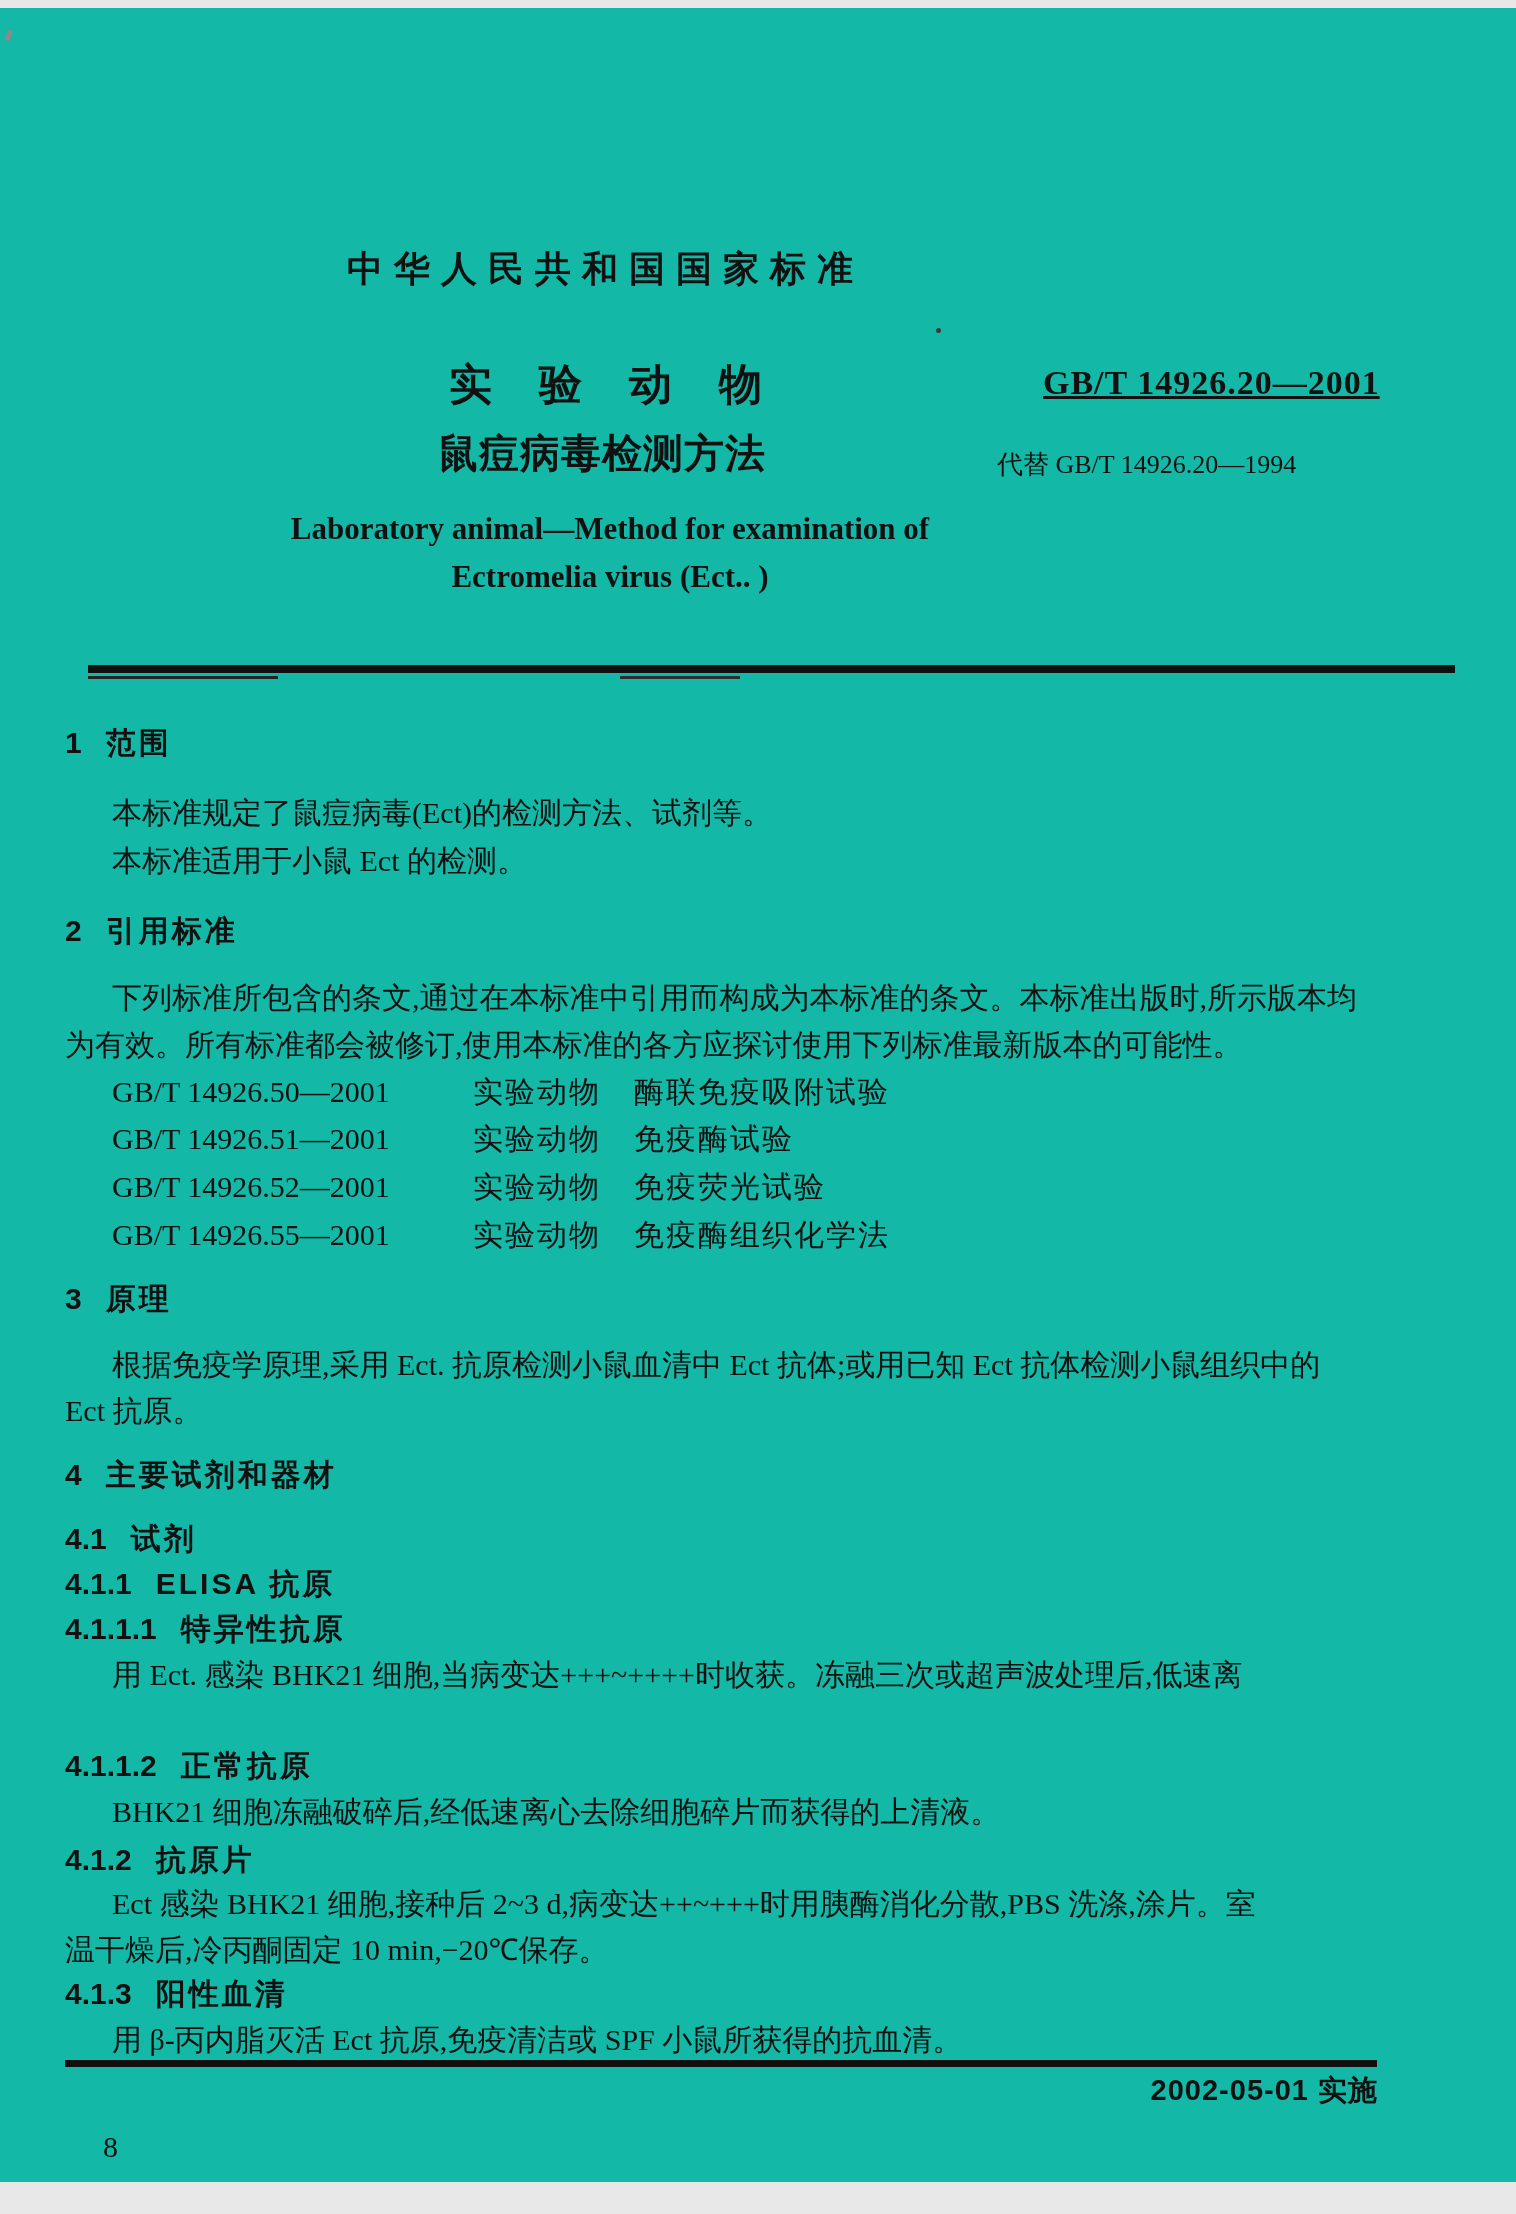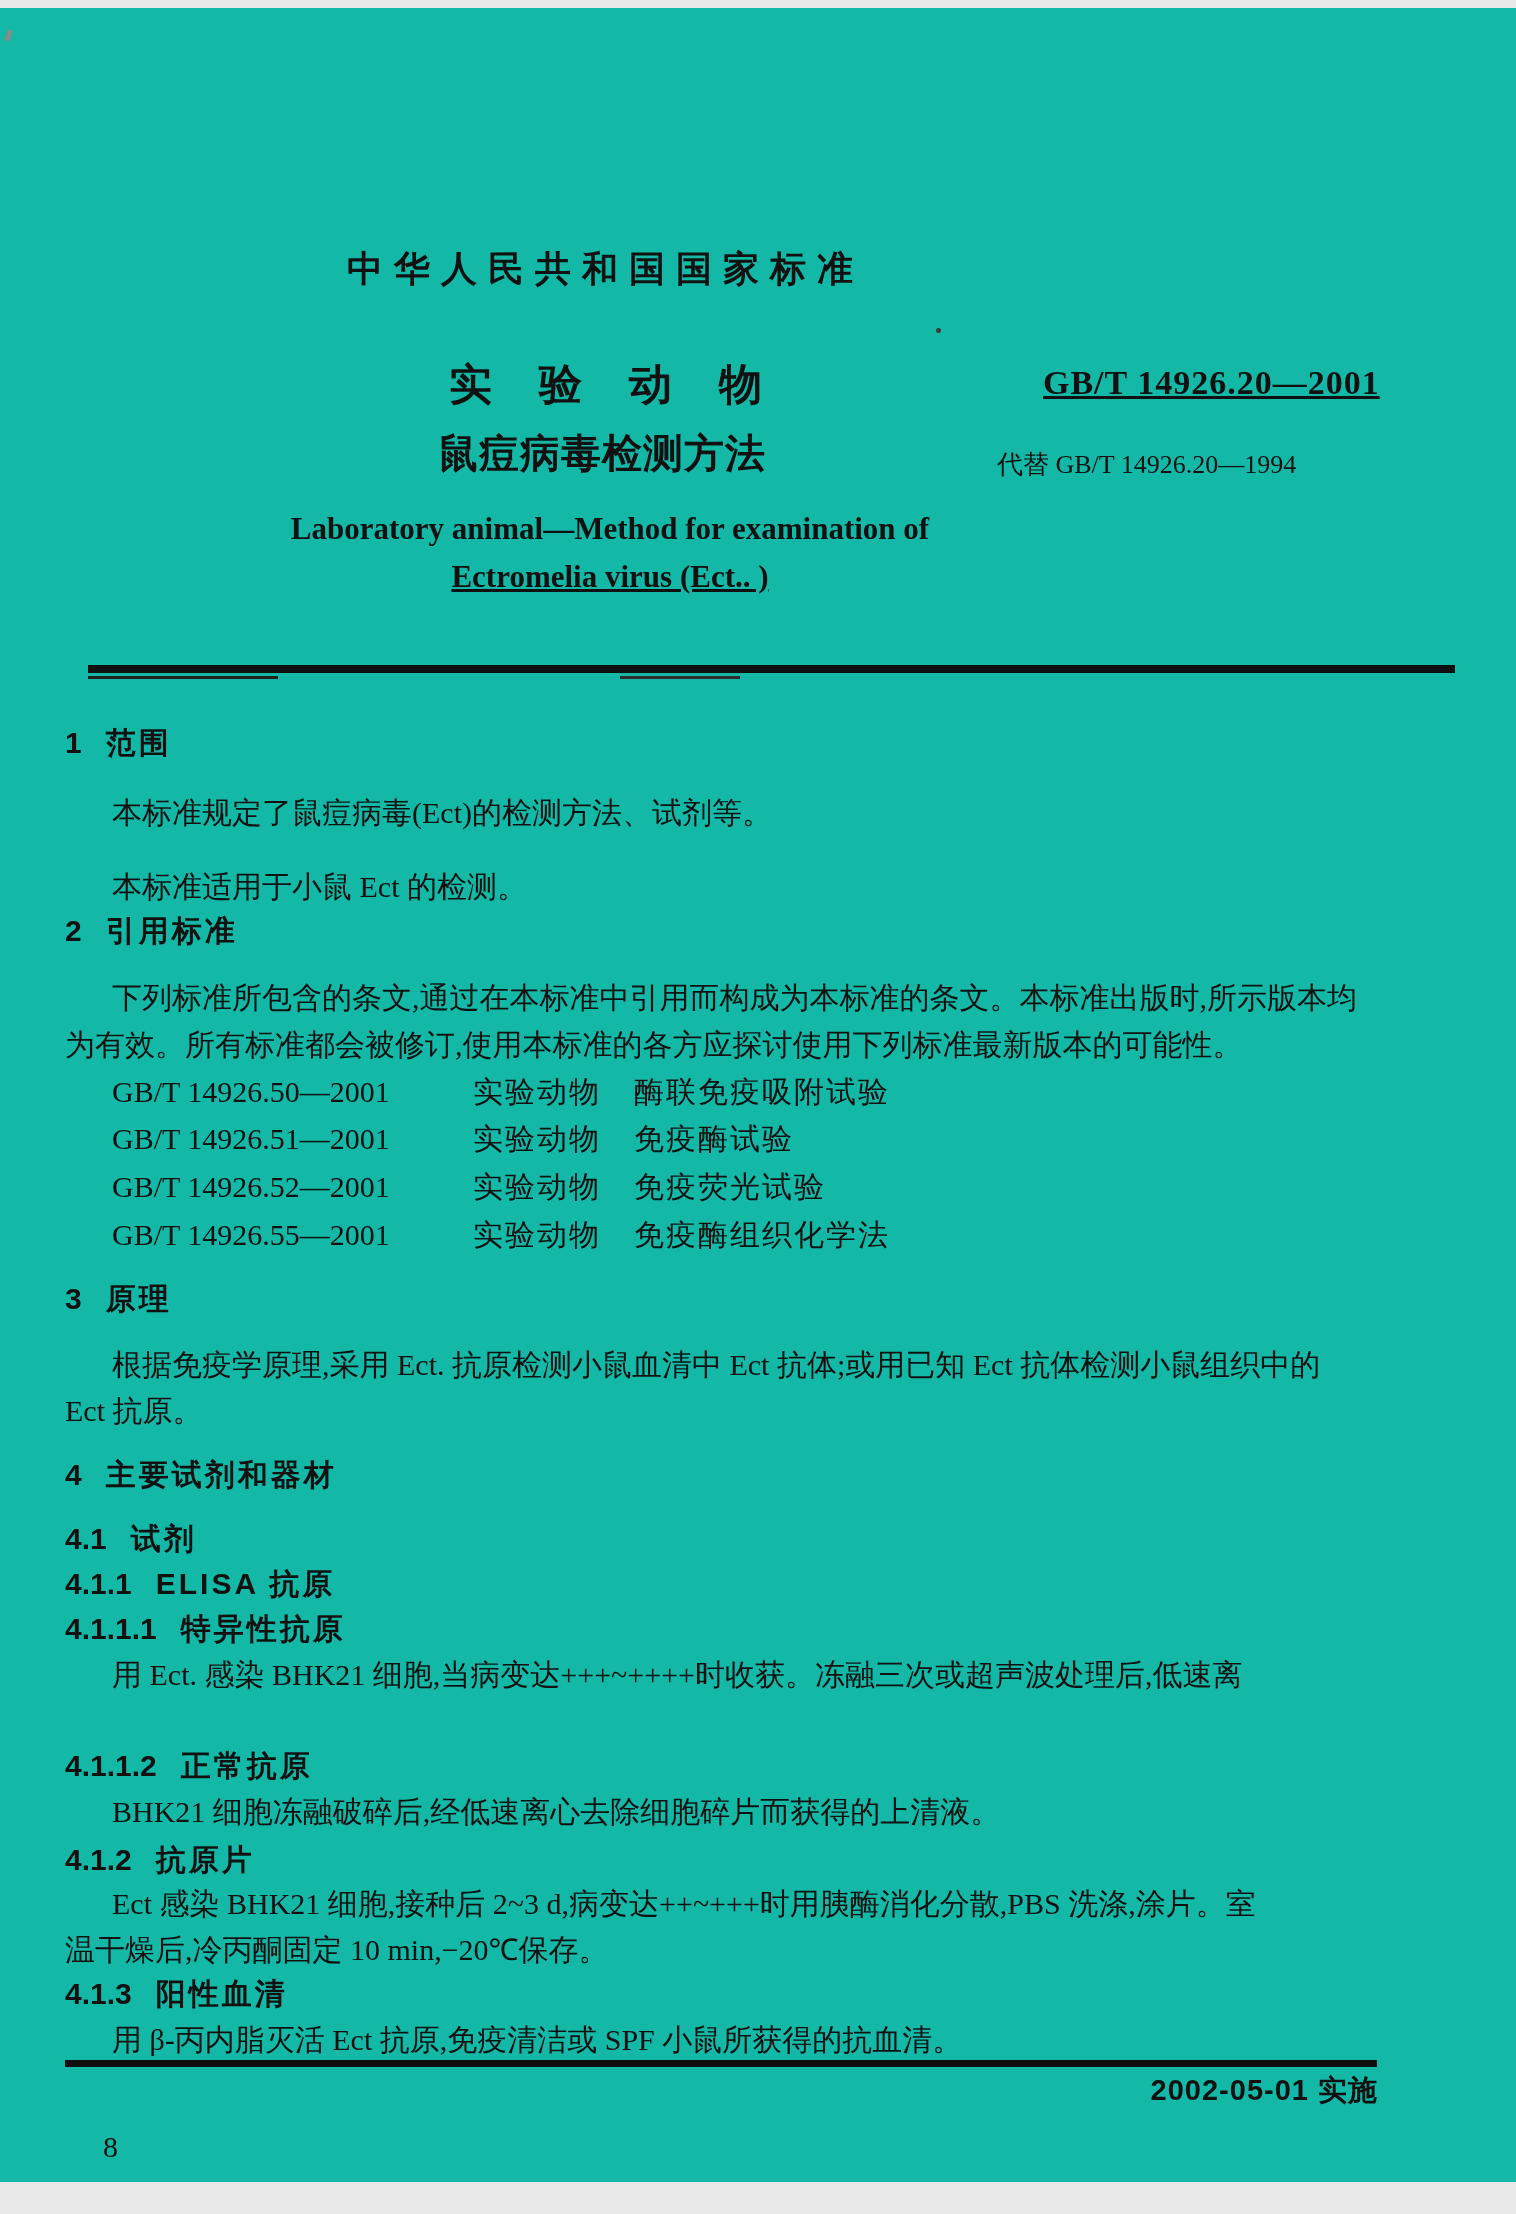--- a/index.html
+++ b/index.html
@@ -36,21 +36,21 @@
   }
   .replaces{
     left:997px;top:442px;
     font-size:26px;
   }
   .en-title{
     left:0;width:1220px;text-align:center;
     font-weight:bold;font-size:31px;
   }
   .en1{top:503px;}
-  .en2{top:551px;text-decoration:underline;}
+  .en2{top:551px;}
   .header-rule{
     position:absolute;left:88px;top:657px;width:1367px;height:8px;background:#101010;
   }
   .art-underline-a{position:absolute;left:88px;top:668px;width:190px;height:3px;background:#222;}
   .art-underline-b{position:absolute;left:620px;top:668px;width:120px;height:3px;background:#2e2e2e;}
   .art-dot{position:absolute;left:936px;top:320px;width:5px;height:5px;background:#3a3a3a;border-radius:50%;}
   .art-corner{position:absolute;left:6px;top:22px;width:5px;height:11px;background:#8a8a8a;transform:rotate(18deg);}
 
   
   .bl{position:absolute;left:65px;font-size:30px;white-space:nowrap;line-height:1.1;}
@@ -94,21 +94,21 @@
   <div class="abs en-title en1">Laboratory animal—Method for examination of</div>
   <div class="abs en-title en2">Ectromelia virus (Ect.. )</div>
   <div class="header-rule"></div>
   <div class="art-underline-a"></div>
   <div class="art-underline-b"></div>
 
   <div class="bl sec-h" style="top:718px">
     <span class="n">1</span><span class="t">范围</span>
   </div>
   <div class="bl ind" style="top:788px">本标准规定了鼠痘病毒(Ect)的检测方法、试剂等。</div>
-  <div class="bl ind" style="top:862px">本标准适用于小鼠 Ect 的检测。</div>
+  <div class="bl ind" style="top:836px">本标准适用于小鼠 Ect 的检测。</div>
 
   <div class="bl sec-h" style="top:906px">
     <span class="n">2</span><span class="t">引用标准</span>
   </div>
   <div class="bl ind" style="top:973px">下列标准所包含的条文,通过在本标准中引用而构成为本标准的条文。本标准出版时,所示版本均</div>
   <div class="bl" style="top:1020px">为有效。所有标准都会被修订,使用本标准的各方应探讨使用下列标准最新版本的可能性。</div>
 
   <div class="bl ind" style="top:1067px">
     <span class="ref-num">GB/T 14926.50—2001</span><span class="ref-kind">实验动物</span><span class="ref-name">酶联免疫吸附试验</span>
   </div>

